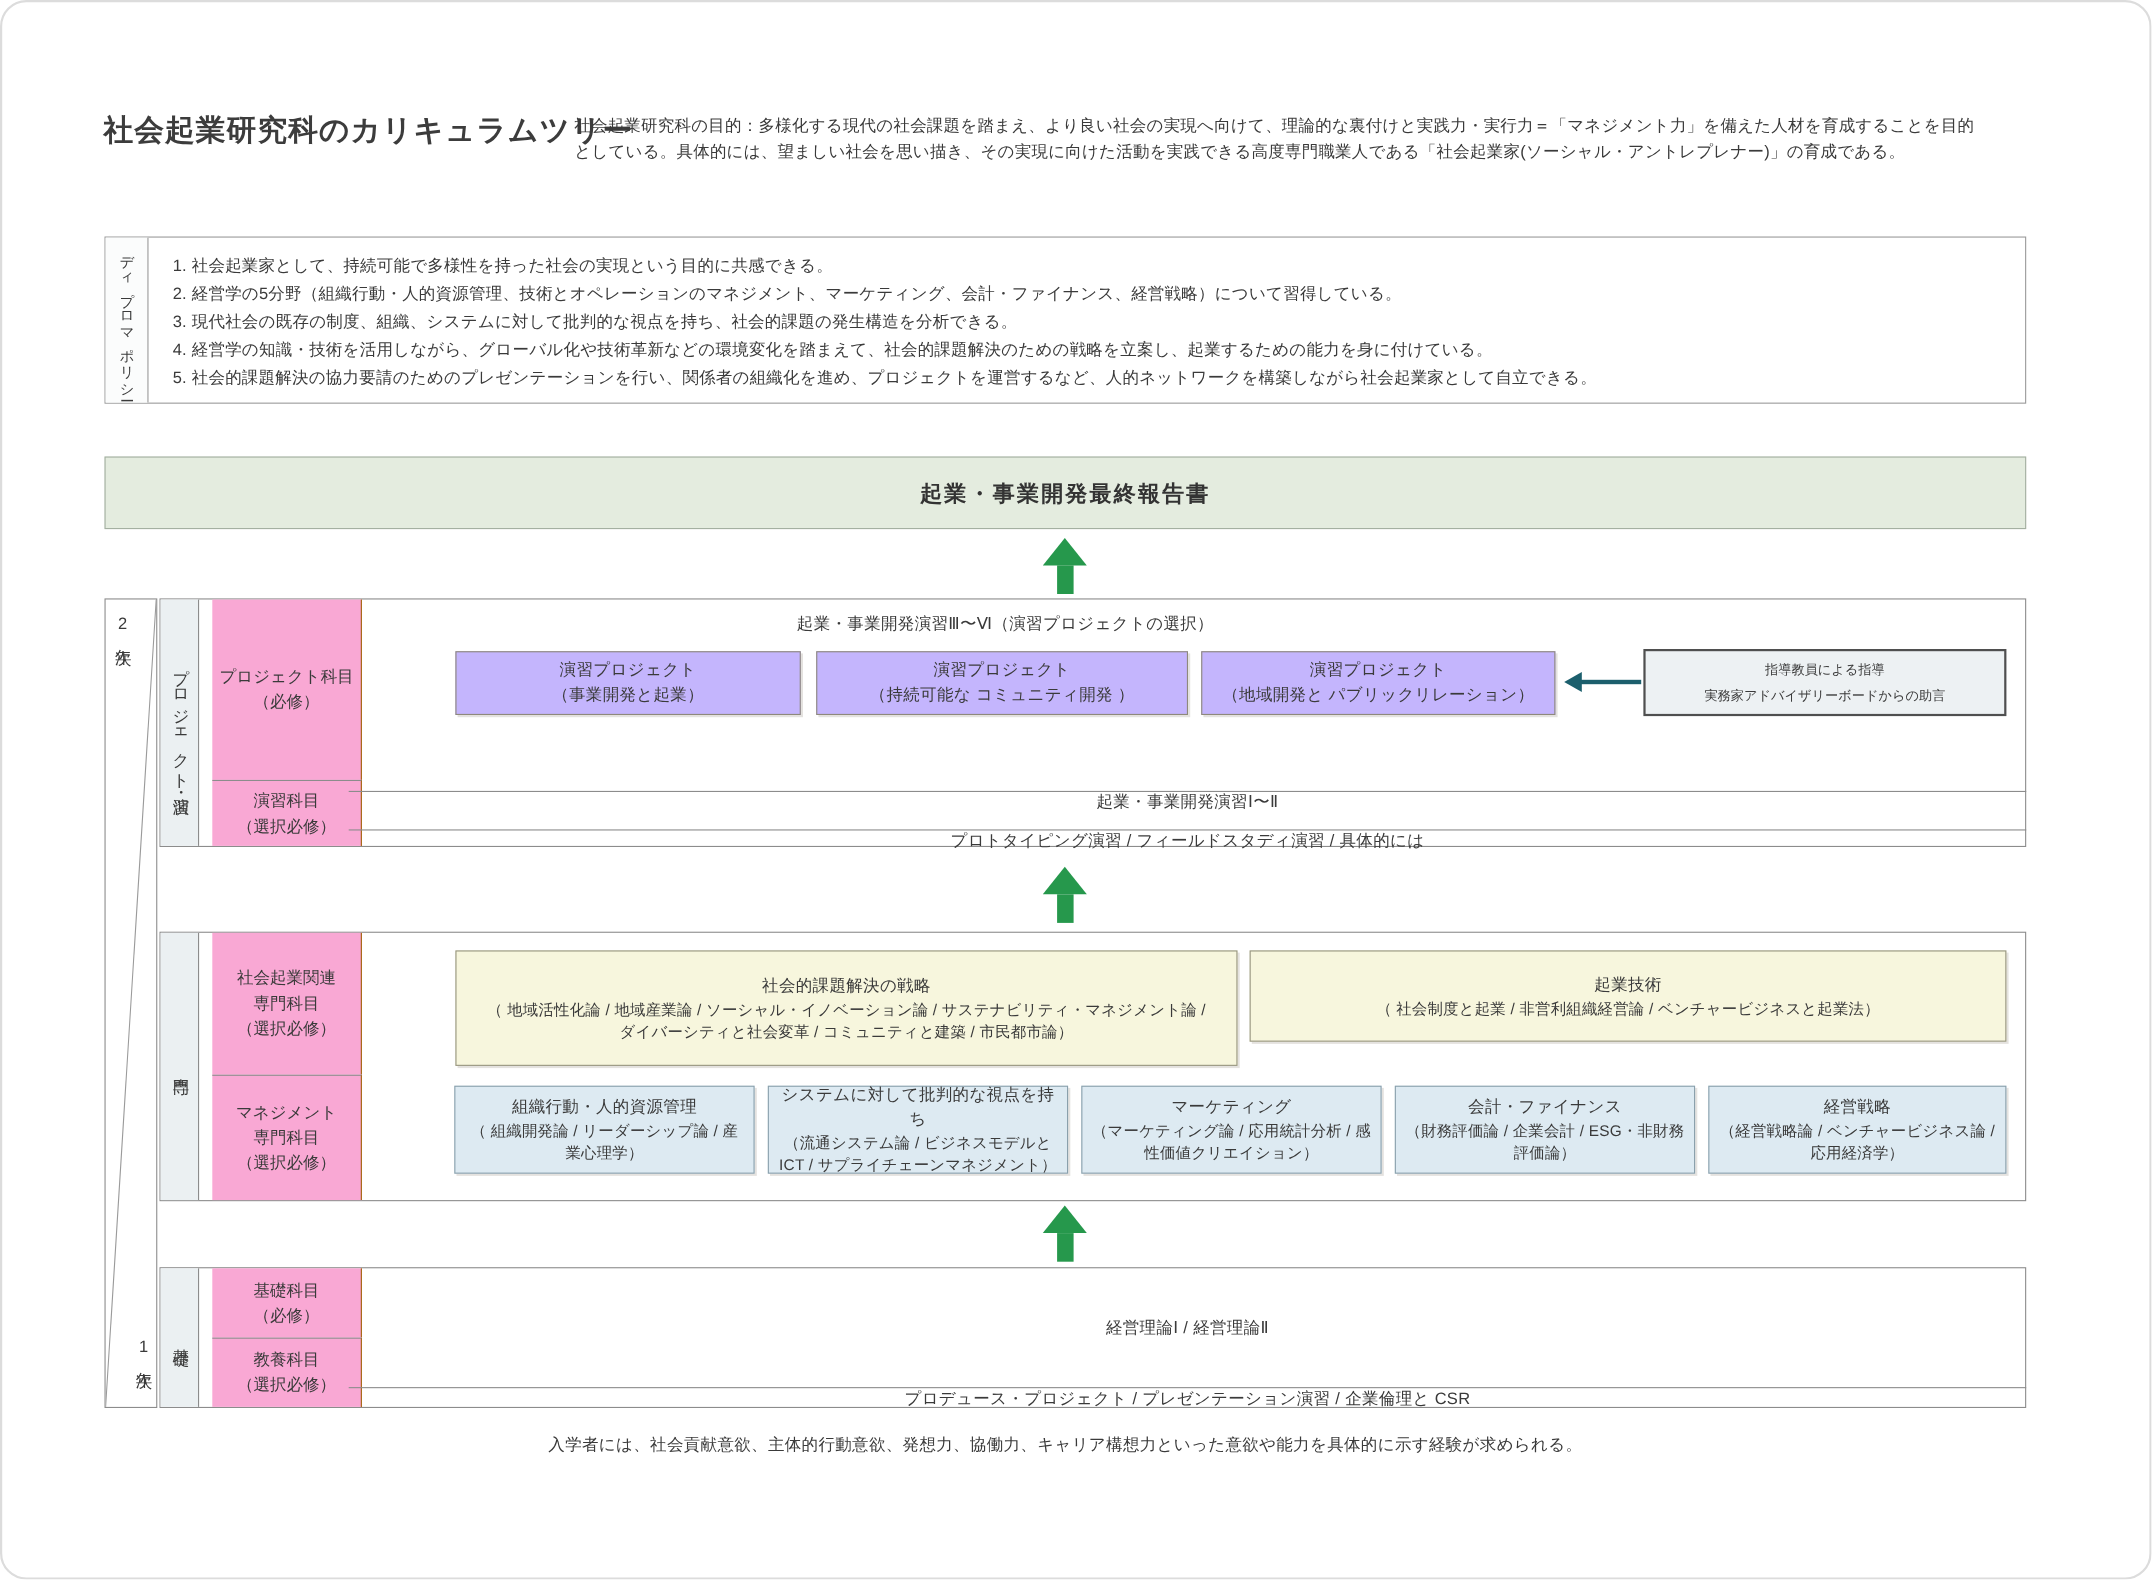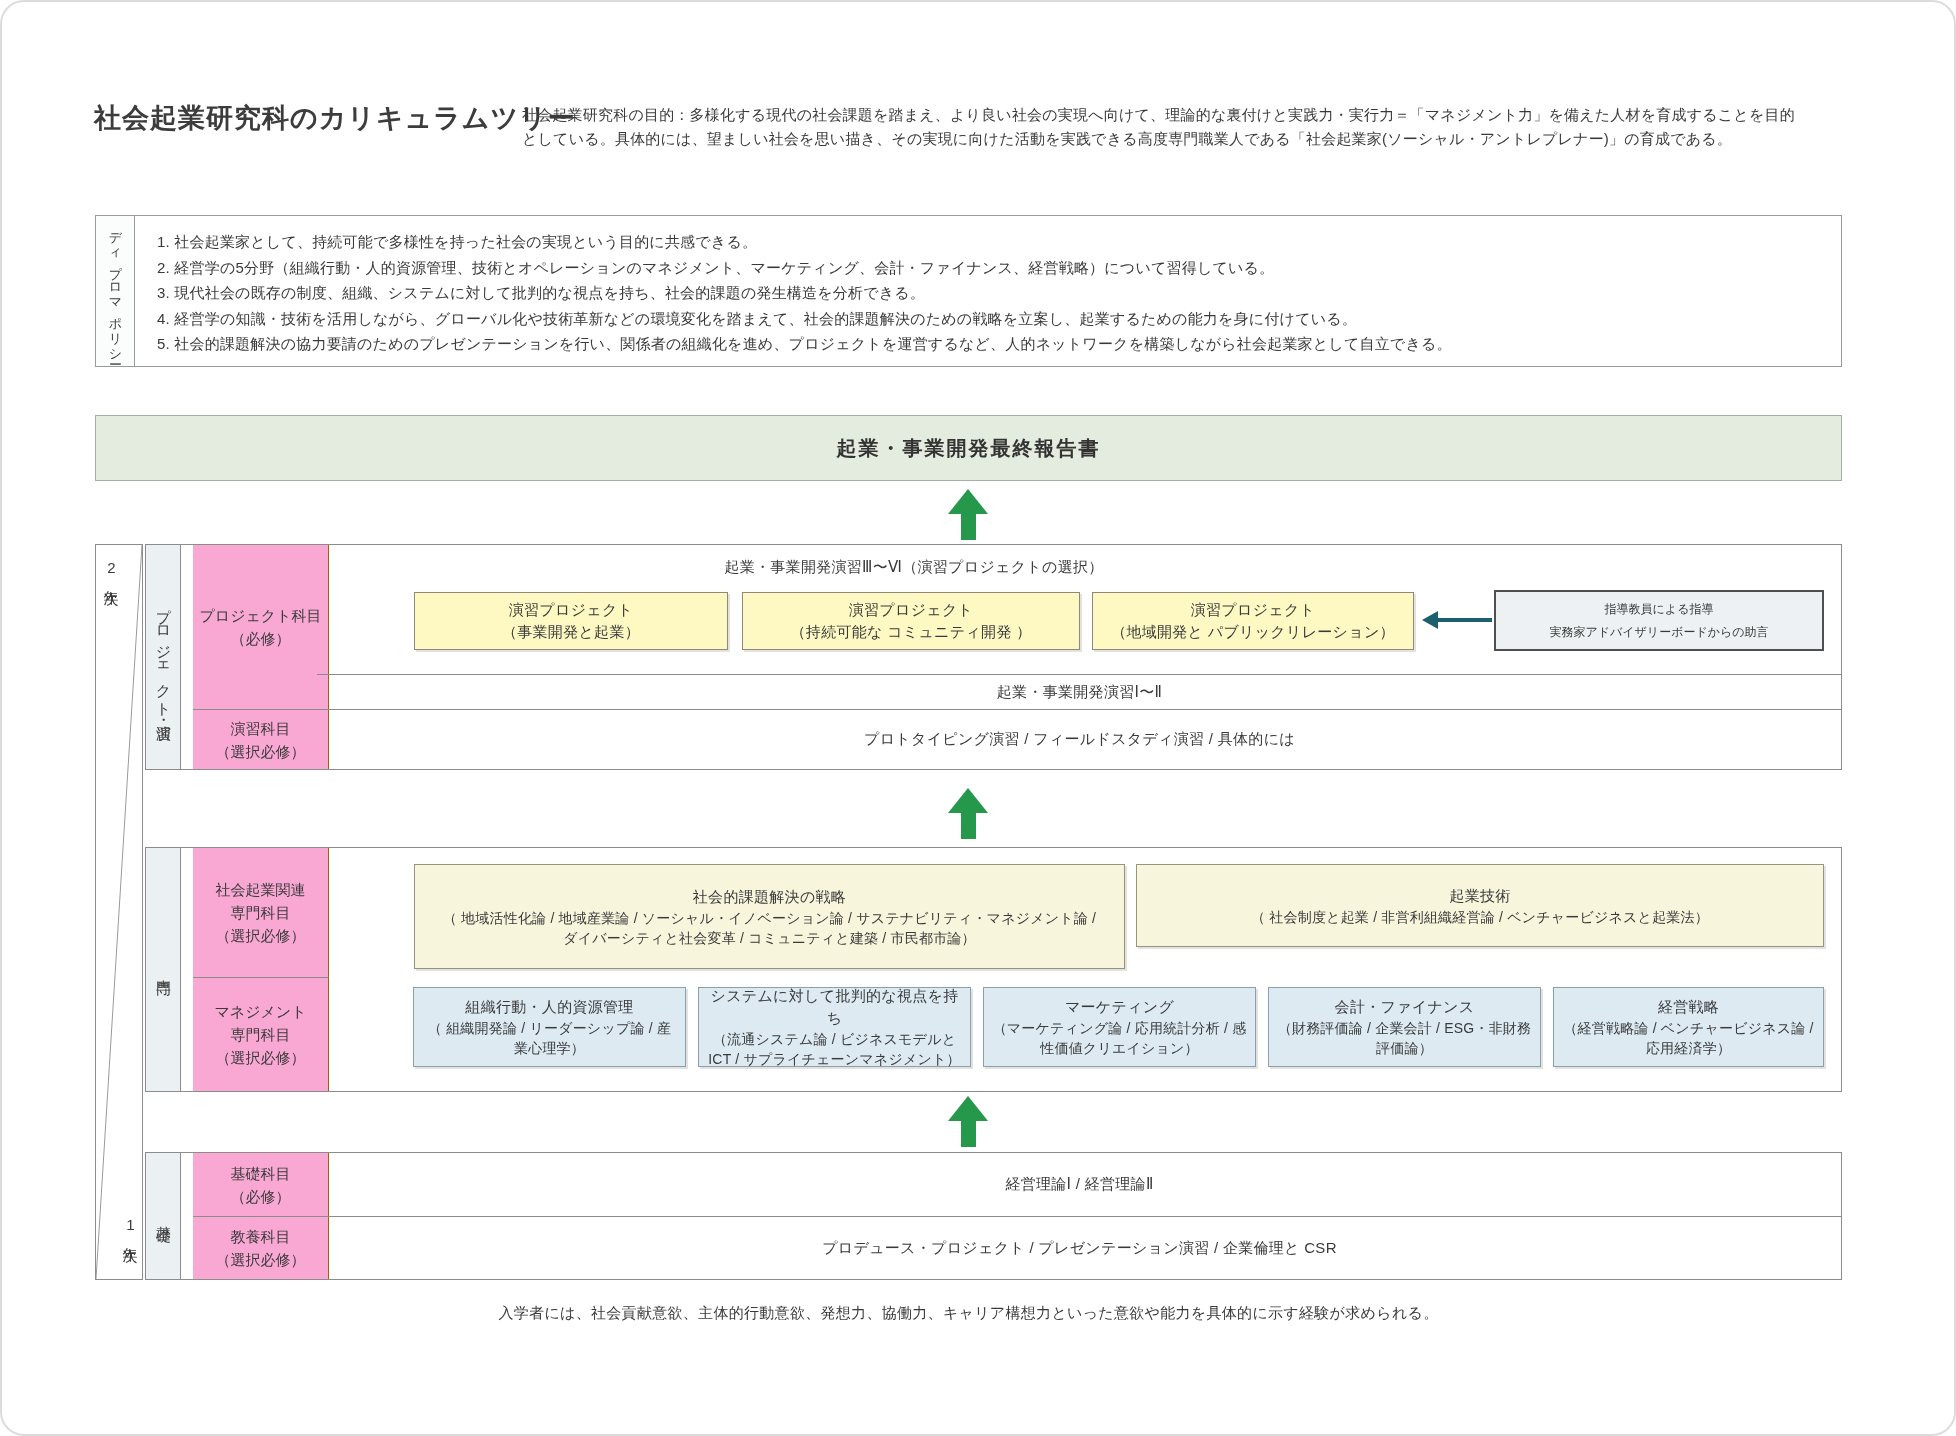--- a/index.html
+++ b/index.html
@@ -31,29 +31,29 @@
 
   
   .frame{border:1px solid #8c8c8c;background:#fff;}
   .strip{background:#ebf0f2;border-right:1px solid #8c8c8c;display:flex;align-items:center;
          justify-content:center;}
   .strip span{font-size:15px;letter-spacing:2px;}
   .label-cell{background:#f9a8d4;border-right:1px solid #a16207;display:flex;flex-direction:column;
               align-items:center;justify-content:center;font-size:15px;line-height:23px;text-align:center;margin-left:12px;}
   .divider-h{border-top:1px solid #8c8c8c;}
 
-  .band{display:flex;align-items:center;justify-content:center;font-size:15px;letter-spacing:.3px;}
+  .band{display:flex;align-items:flex-start;justify-content:center;font-size:15px;letter-spacing:.3px;margin-top:45px;}
   .band-bordered{border-top:1px solid #8c8c8c;border-bottom:1px solid #8c8c8c;}
 
   .small-box{border:1.5px solid #8e897c;box-shadow:2px 2px 0 rgba(130,125,110,.22);
              display:flex;flex-direction:column;align-items:center;justify-content:center;
              text-align:center;padding:4px 8px;}
   .small-box .bt{font-size:15px;line-height:22px;letter-spacing:.3px;}
   .small-box .bs{font-size:14px;line-height:20px;letter-spacing:.2px;}
-  .orange{background:#fef9c3;text-align:right;}
+  .orange{background:#c4b5fd;text-align:right;}
   .yellow{background:#f7f6dd;border-color:#96947f;}
   .blue{background:#ddeaf2;border-color:#8aa0ac;}
   .advisor{background:#edf1f3;border:2px solid #4f4f4f;display:flex;flex-direction:column;
            align-items:center;justify-content:center;text-align:center;font-size:12px;line-height:23px;}
 
   
   .arrow-left-head{width:0;height:0;border-top:9px solid transparent;border-bottom:9px solid transparent;
                    border-right:16px solid #1c5f6d;}
   .arrow-left-stem{background:#1c5f6d;height:4px;}
 

